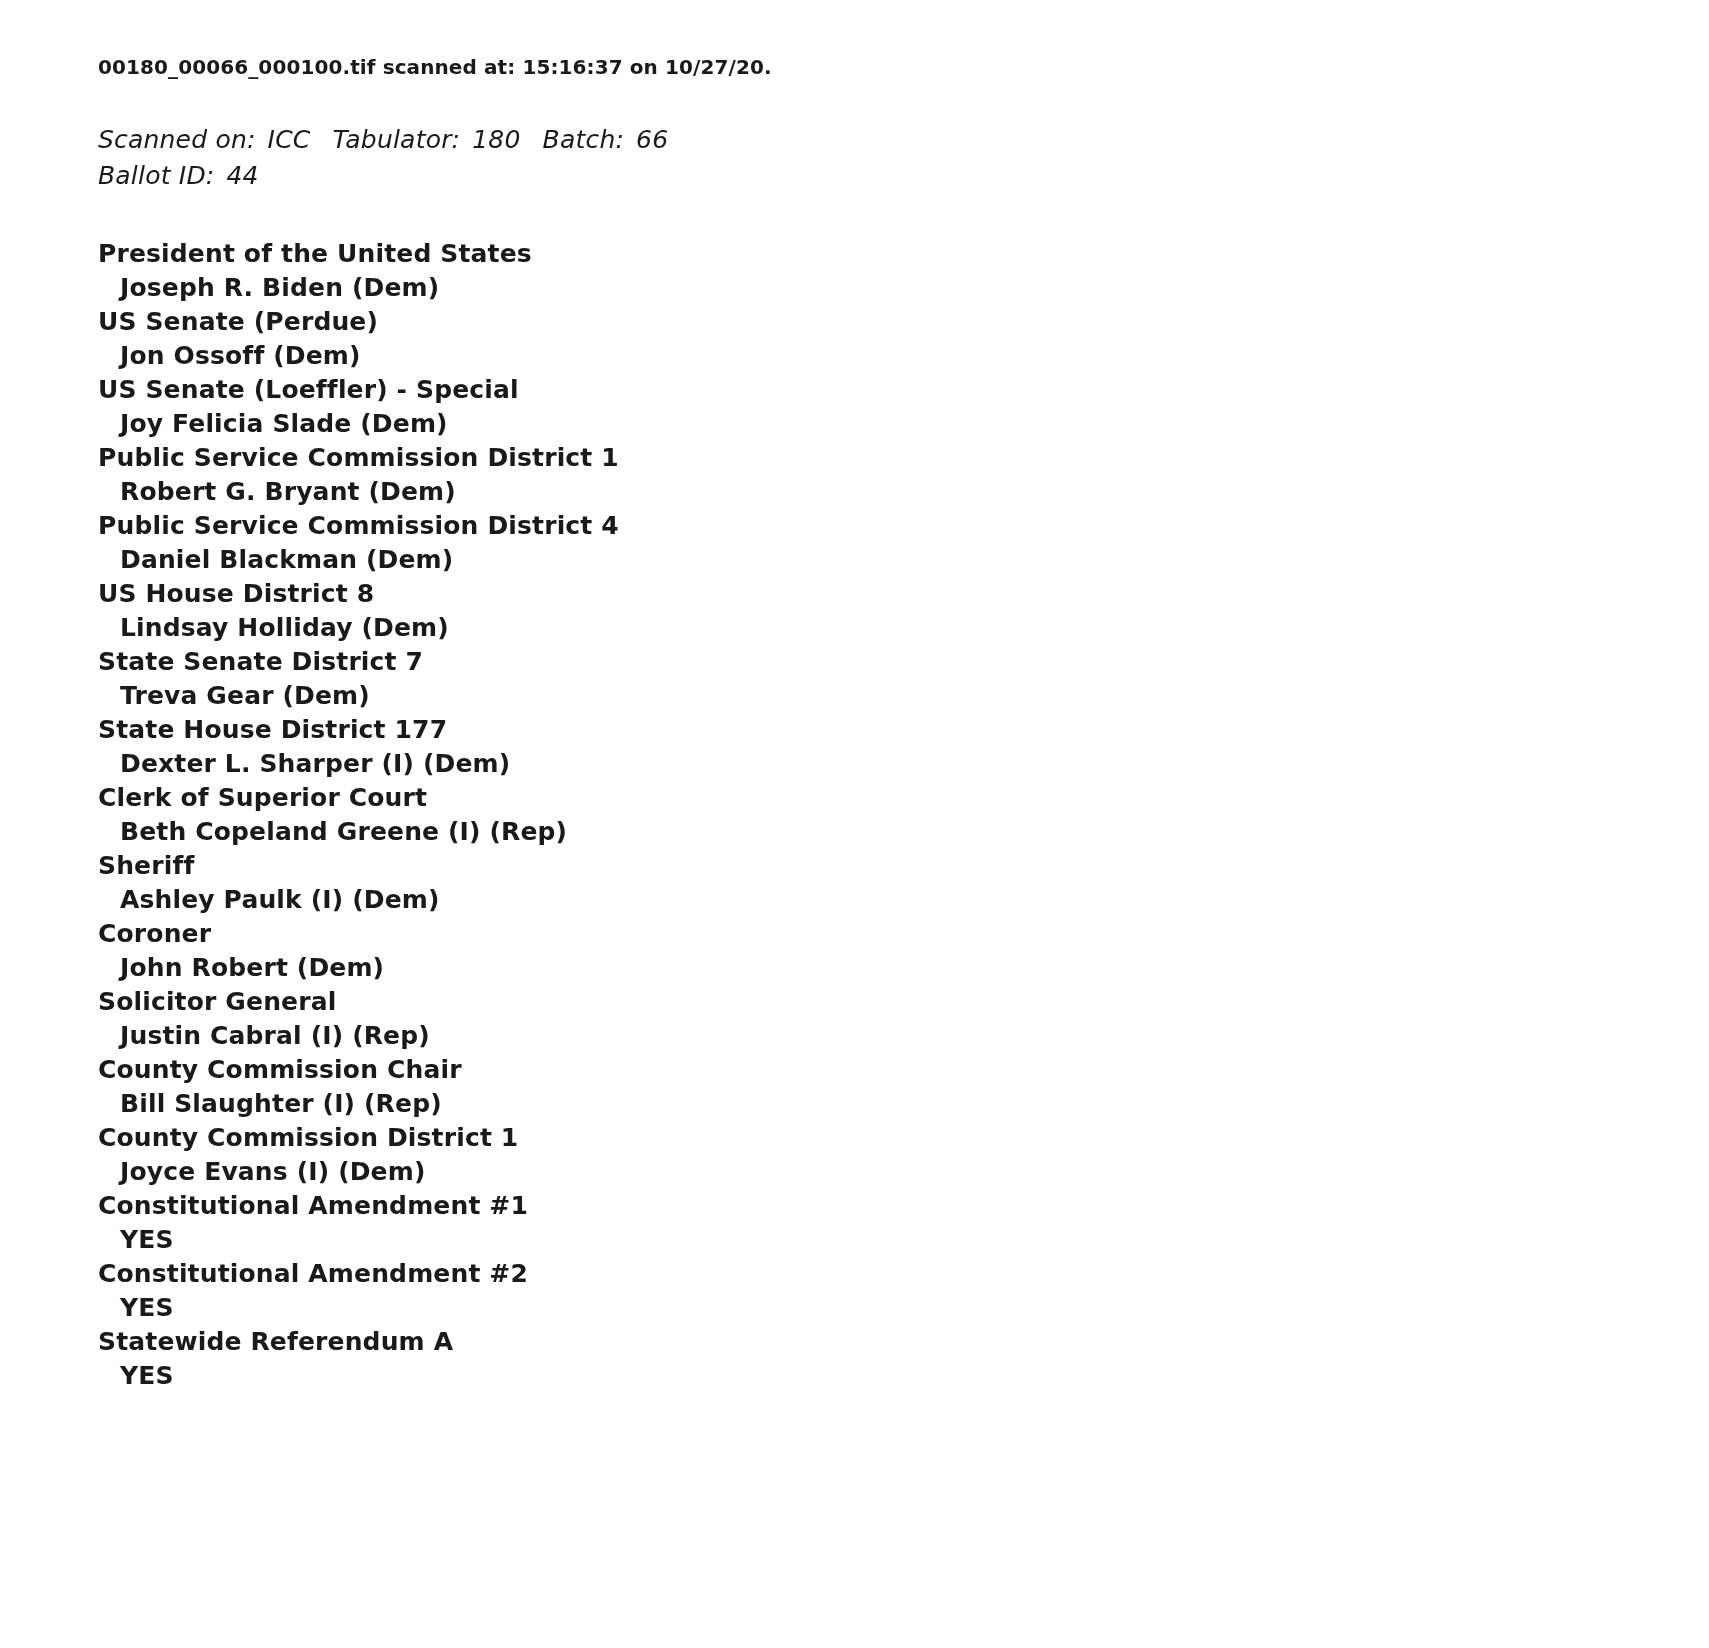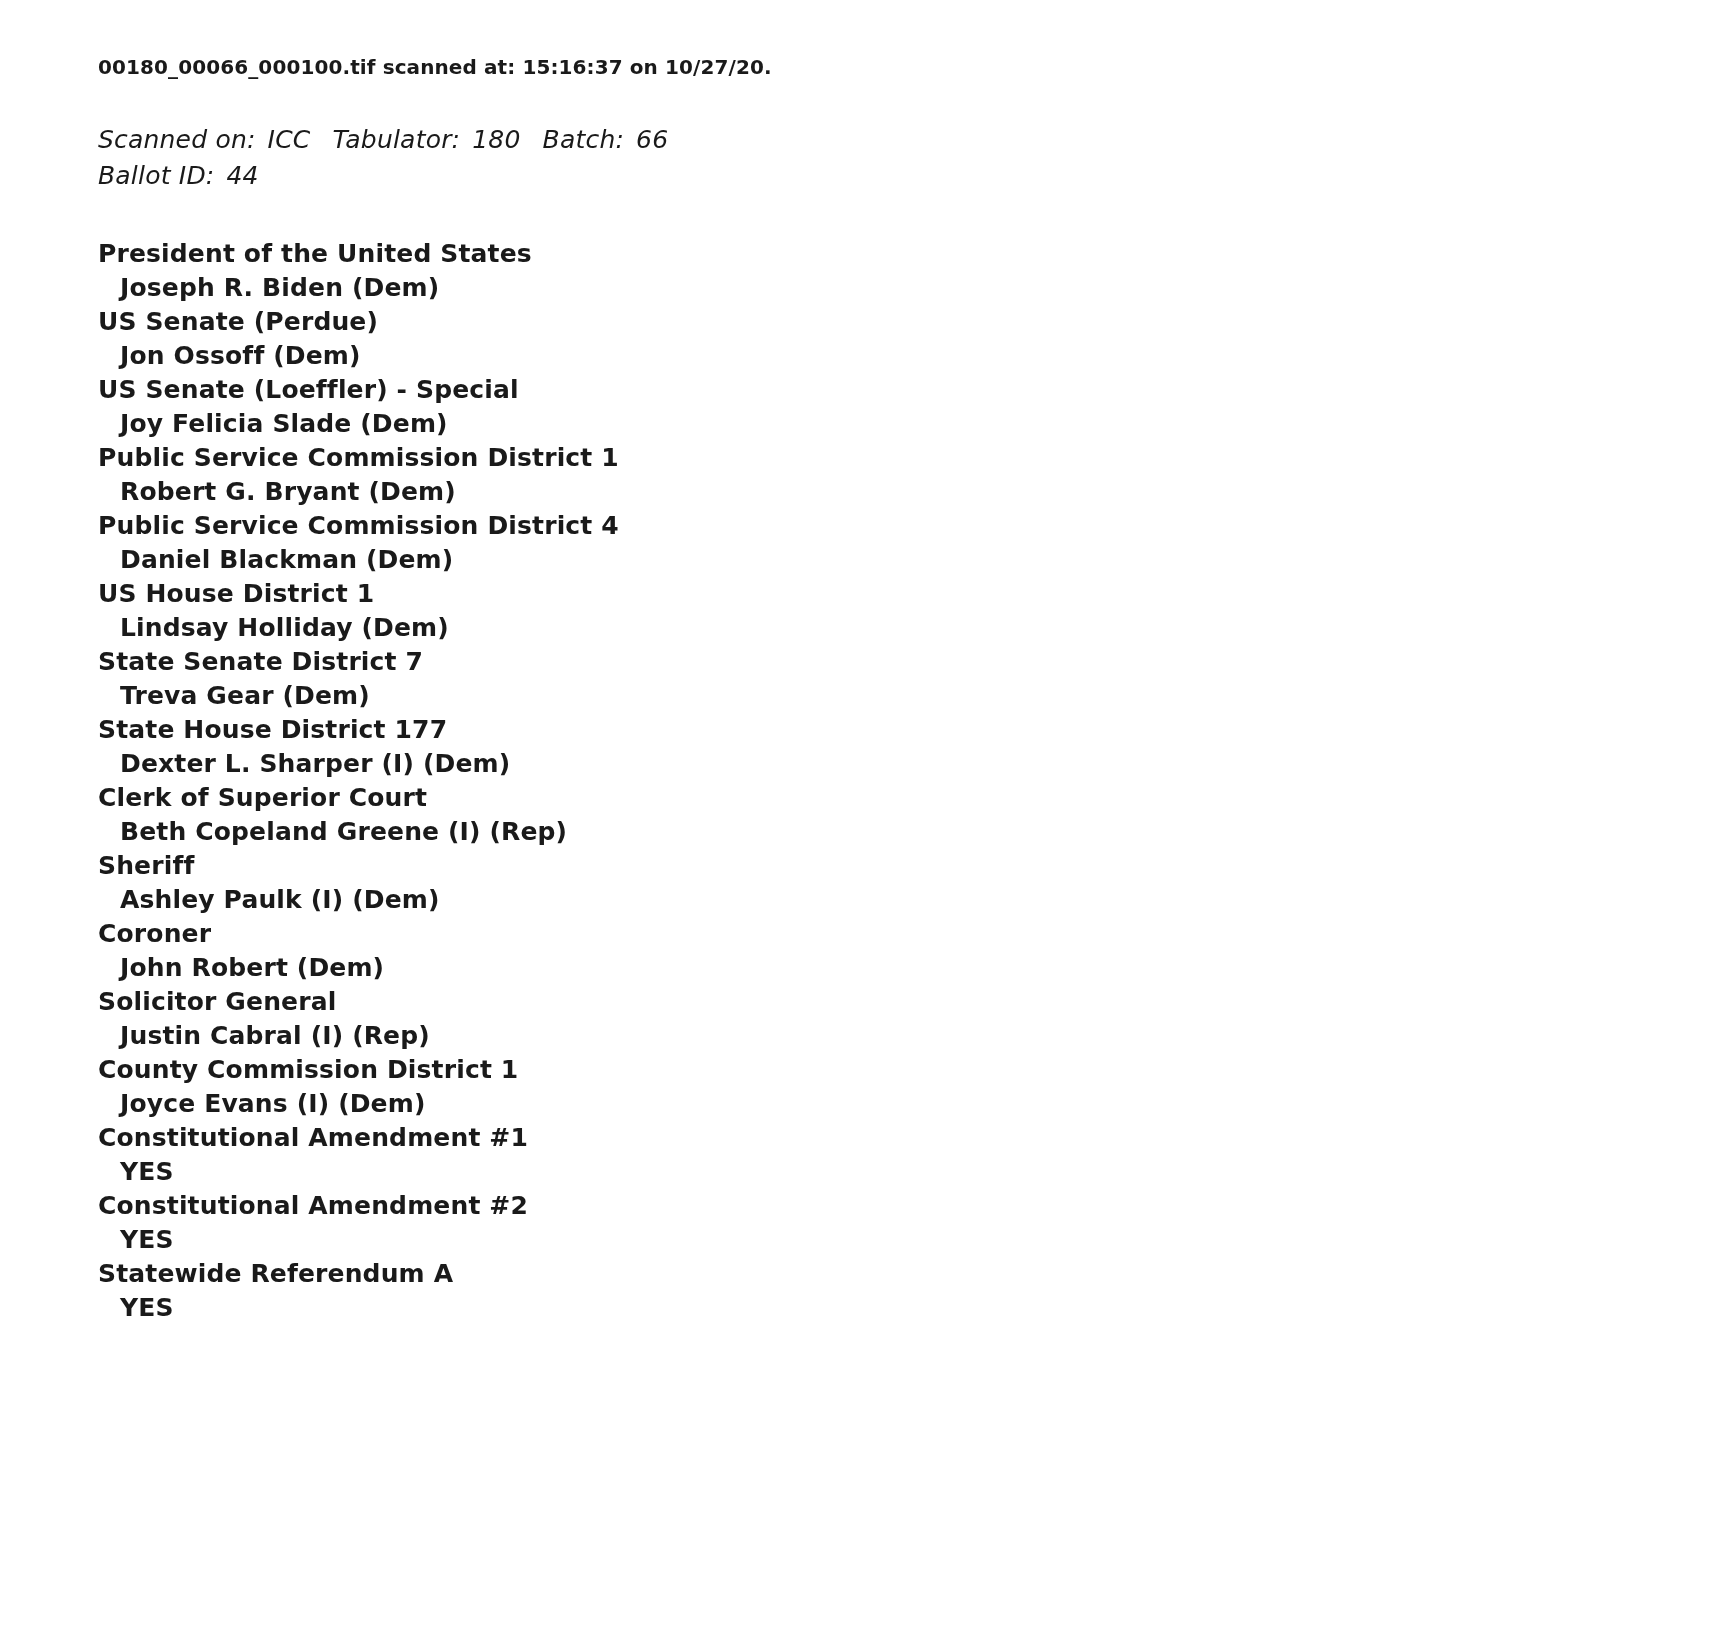--- a/index.html
+++ b/index.html
@@ -96,21 +96,21 @@
         </div>
         <div class="contest">
           <div class="contest-title">Public Service Commission District 1</div>
           <div class="contest-choice">Robert G. Bryant (Dem)</div>
         </div>
         <div class="contest">
           <div class="contest-title">Public Service Commission District 4</div>
           <div class="contest-choice">Daniel Blackman (Dem)</div>
         </div>
         <div class="contest">
-          <div class="contest-title">US House District 1</div>
+          <div class="contest-title">US House District 8</div>
           <div class="contest-choice">Lindsay Holliday (Dem)</div>
         </div>
         <div class="contest">
           <div class="contest-title">State Senate District 7</div>
           <div class="contest-choice">Treva Gear (Dem)</div>
         </div>
         <div class="contest">
           <div class="contest-title">State House District 177</div>
           <div class="contest-choice">Dexter L. Sharper (I) (Dem)</div>
         </div>
@@ -124,20 +124,24 @@
         </div>
         <div class="contest">
           <div class="contest-title">Coroner</div>
           <div class="contest-choice">John Robert (Dem)</div>
         </div>
         <div class="contest">
           <div class="contest-title">Solicitor General</div>
           <div class="contest-choice">Justin Cabral (I) (Rep)</div>
         </div>
         <div class="contest">
+          <div class="contest-title">County Commission Chair</div>
+          <div class="contest-choice">Bill Slaughter (I) (Rep)</div>
+        </div>
+        <div class="contest">
           <div class="contest-title">County Commission District 1</div>
           <div class="contest-choice">Joyce Evans (I) (Dem)</div>
         </div>
         <div class="contest">
           <div class="contest-title">Constitutional Amendment #1</div>
           <div class="contest-choice">YES</div>
         </div>
         <div class="contest">
           <div class="contest-title">Constitutional Amendment #2</div>
           <div class="contest-choice">YES</div>

